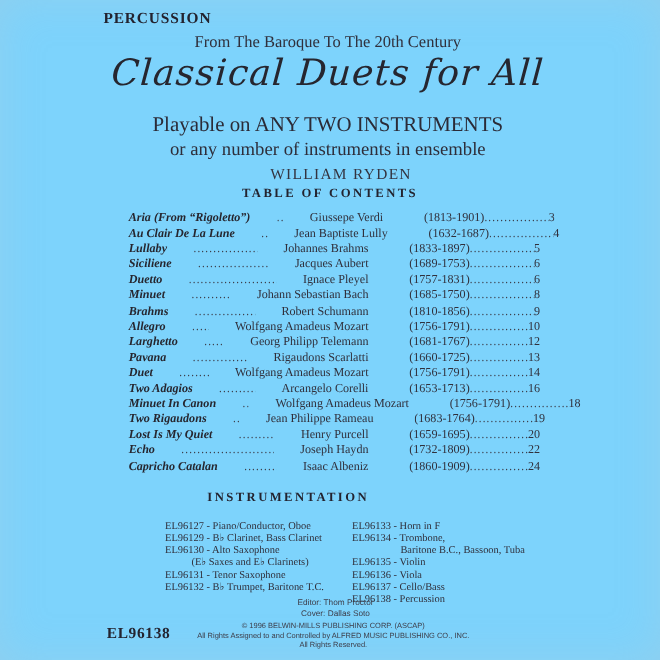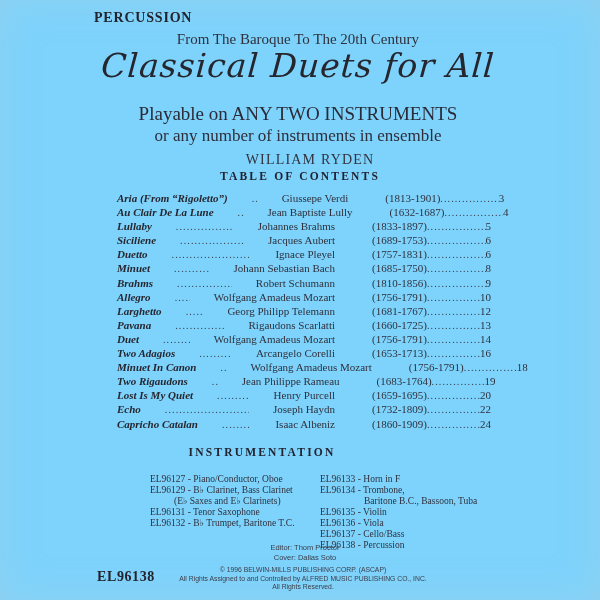--- a/index.html
+++ b/index.html
@@ -361,20 +361,21 @@
           <span class="leader"></span>
           <span class="toc-page">24</span>
         </span>
       </div>
     </div>
 
   <div class="instr-heading">INSTRUMENTATION</div>
   <div class="instr-col left" id="instr-left">
       <div class="instr-line">EL96127 - Piano/Conductor, Oboe</div>
       <div class="instr-line">EL96129 - B♭ Clarinet, Bass Clarinet</div>
+      <div class="instr-line">EL96130 - Alto Saxophone</div>
       <div class="instr-line2 left-indent">(E♭ Saxes and E♭ Clarinets)</div>
       <div class="instr-line">EL96131 - Tenor Saxophone</div>
       <div class="instr-line">EL96132 - B♭ Trumpet, Baritone T.C.</div>
     </div>
   <div class="instr-col right" id="instr-right">
       <div class="instr-line">EL96133 - Horn in F</div>
       <div class="instr-line">EL96134 - Trombone,</div>
       <div class="instr-line2 right-indent">Baritone B.C., Bassoon, Tuba</div>
       <div class="instr-line">EL96135 - Violin</div>
       <div class="instr-line">EL96136 - Viola</div>

